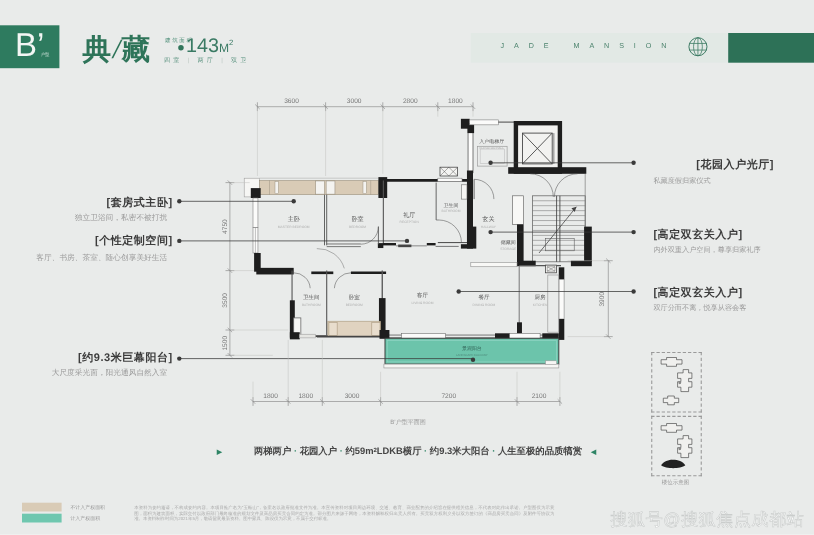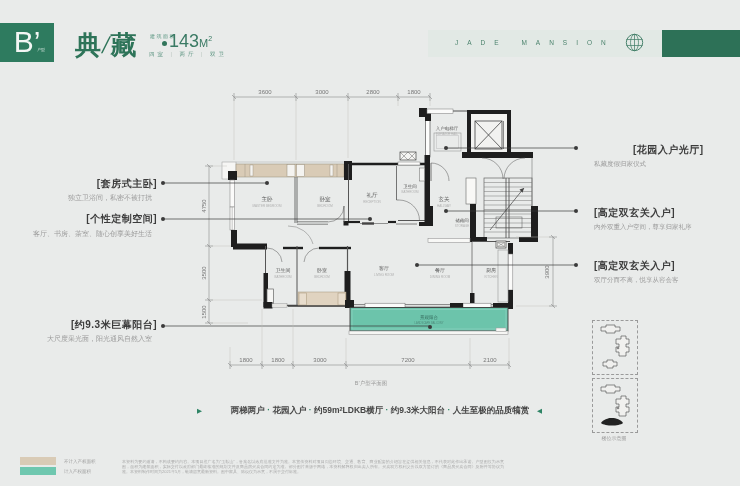--- a/index.html
+++ b/index.html
@@ -445,14 +445,15 @@
 <path d="M9 9h5v-2h9v2h5v4h-5v2h-9v-2h-5z"></path>
 <path d="M29 18h5v3h3v5h-3v3h3v5h-3v4h-7v-4h-3v-5h3v-3h-3v-5h5z"></path>
 </g>
 <path d="M9 45c2-3.5 7-5 11-5s9 1.5 11 5c-2 1.8-7 2.6-11 2.6s-9-.8-11-2.6z" fill="#222"></path>
 <circle cx="18" cy="41.5" r="1.6" fill="#222"></circle>
 <circle cx="26" cy="30" r="1.3" fill="#888"></circle>
 </svg>
 
 <div class="abs" style="left:592px;top:435px;width:44px;text-align:center;color:#999;font-size:5px;">楼位示意图</div>
 
+<div class="abs" style="left:555px;top:462px;white-space:nowrap;color:#ffffff;font-size:15.5px;font-weight:normal;-webkit-text-stroke:0.55px #c8cbca;letter-spacing:0.5px;opacity:0.92;">搜狐号@搜狐焦点成都站</div>
 
 </div>
 
 </body></html>

